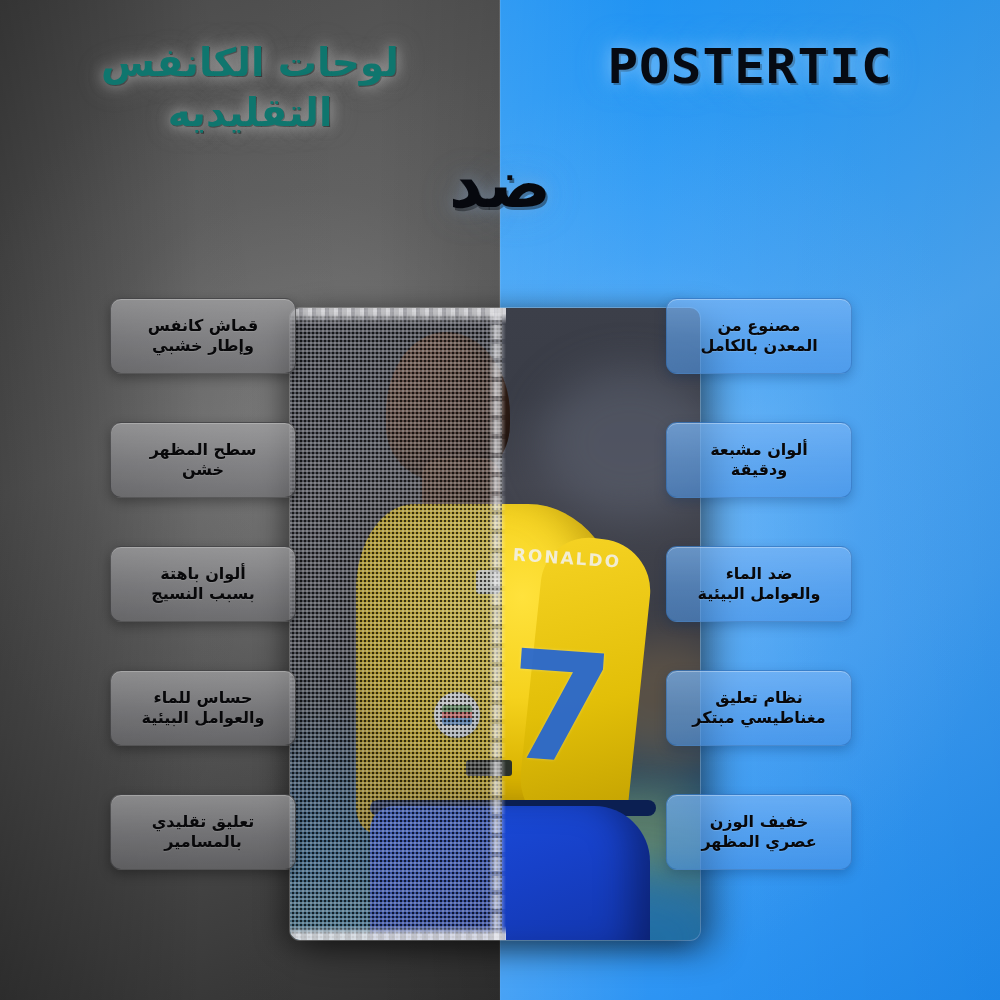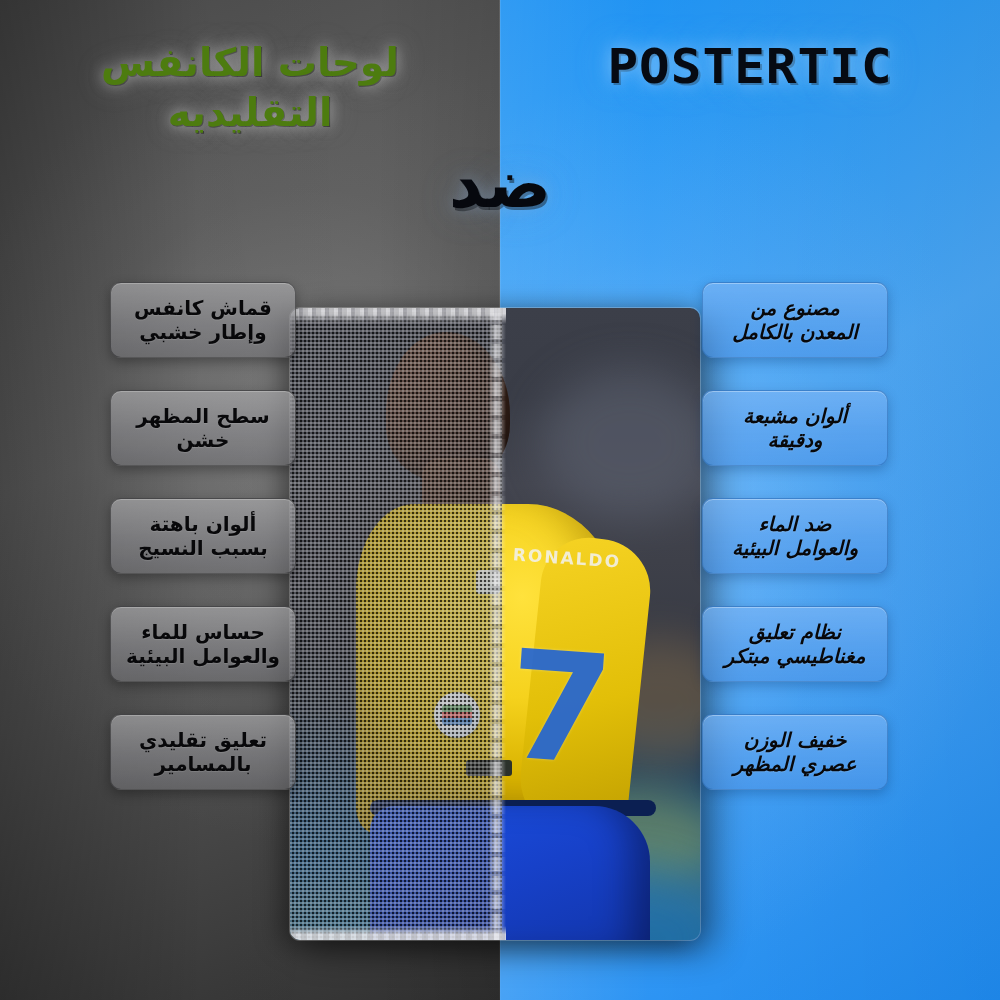--- a/index.html
+++ b/index.html
@@ -38,21 +38,21 @@
   .bg-right::after {
     content:""; position:absolute; inset:0;
     background:linear-gradient(to right, rgba(255,255,255,0.10) 0%, rgba(255,255,255,0.0) 30%, rgba(0,0,0,0.05) 100%);
   }
 
   
   .head-left {
     position:absolute; left:40px; top:38px; width:420px;
     text-align:center;
     font-size:39px; font-weight:bold; line-height:1.28;
-    color:#4d7c0f;
+    color:#0f766e;
     text-shadow:
       0 0 14px rgba(230,230,230,0.55),
       0 0 28px rgba(210,210,210,0.38),
       1px 1px 0 rgba(0,0,0,0.6);
     letter-spacing:0px;
   }
   .head-right {
     position:absolute; left:540px; top:40px; width:420px;
     text-align:center;
     font-size:48px; font-weight:bold; line-height:1.1;
@@ -261,31 +261,32 @@
   }
 
   
   .col {
     position:absolute; top:282px;
     width:186px;
     display:flex; flex-direction:column; gap:32px;
     z-index:6;
   }
   .col.left  { left:110px; }
-  .col.right { left:702px;font-style:italic; }
+  .col.right { left:666px; }
 
   .card {
     height:76px;
     border-radius:11px;
     display:flex; align-items:center; justify-content:center;
     text-align:center;
     padding:4px 10px;
-    font-size:20px; font-weight:bold; line-height:1.22;
+    font-size:16px; font-weight:bold; line-height:1.22;
     color:#08080a;
     white-space:pre-line;
+    margin-top:16px;
   }
   .col.left .card {
     background:linear-gradient(to bottom, rgba(168,168,170,0.70) 0%, rgba(142,142,146,0.62) 52%, rgba(118,118,122,0.58) 100%);
     border:1px solid rgba(40,40,42,0.55);
     box-shadow:
       inset 0 1px 0 rgba(255,255,255,0.22),
       0 4px 12px rgba(0,0,0,0.32);
     text-shadow:0 1px 1px rgba(255,255,255,0.12);
   }
   .col.right .card {

